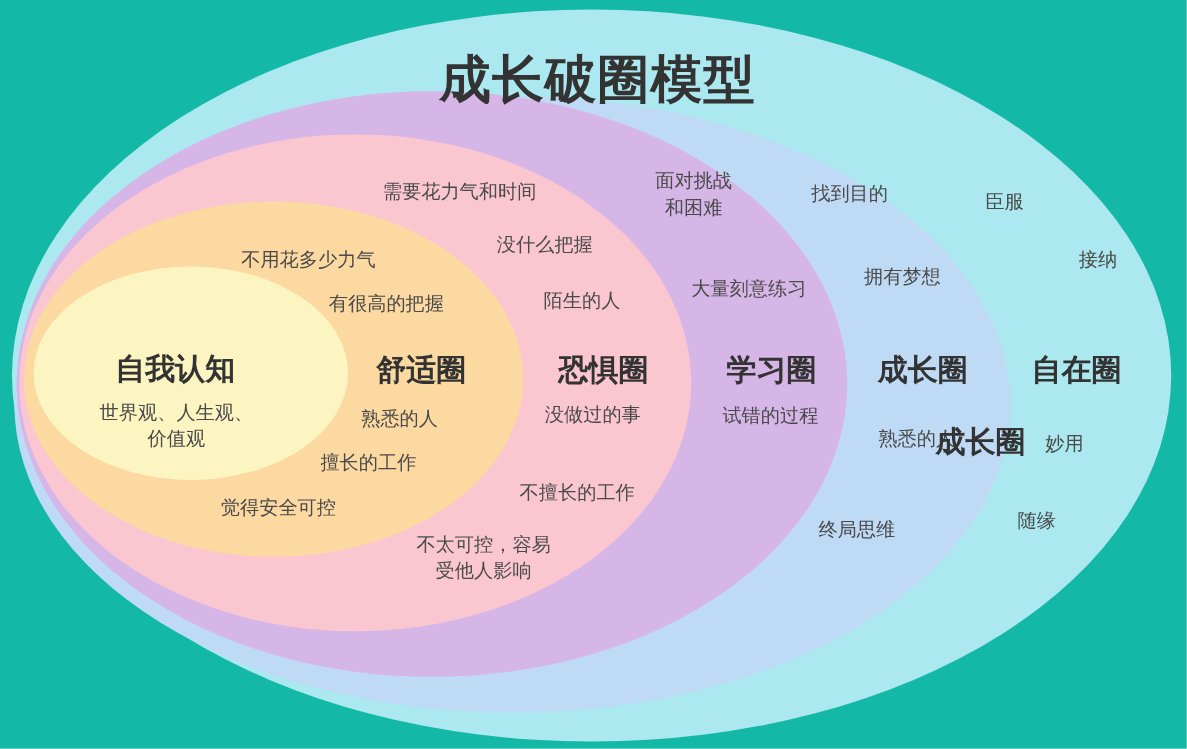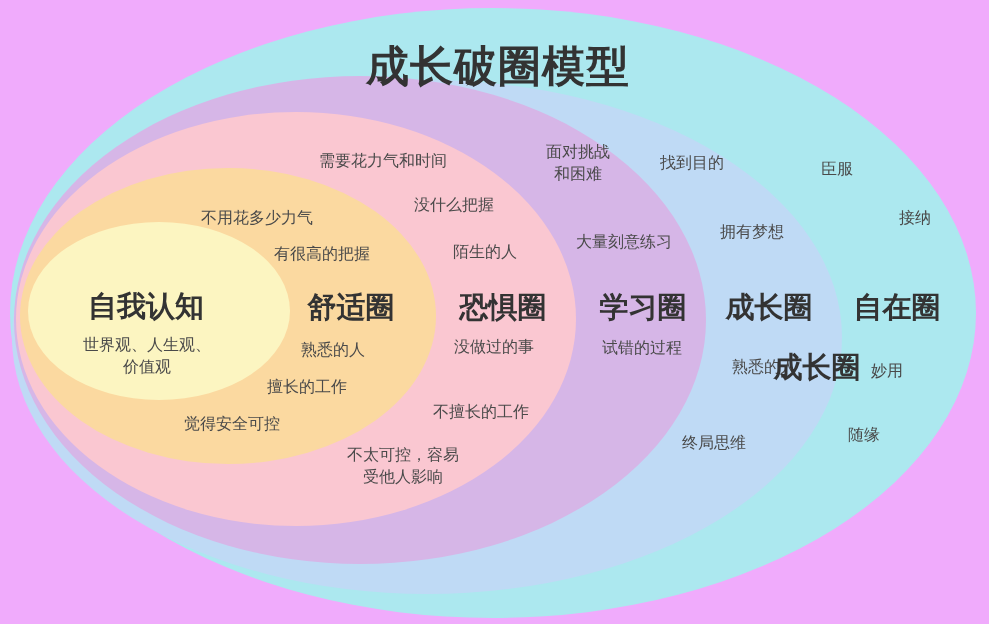--- a/index.html
+++ b/index.html
@@ -1,21 +1,21 @@
 <!DOCTYPE html>
 <html><head>
 <meta charset="utf-8">
 <style>
   html,body{margin:0;padding:0;background:#F0F0F0;}
   body{font-family:"Liberation Sans","DejaVu Sans",sans-serif;}
-  .stage{position:relative;width:989px;height:624px;overflow:hidden;background:#f0abfc;}
+  .stage{position:relative;width:989px;height:624px;overflow:hidden;background:#14b8a6;}
   .ring{position:absolute;border-radius:50%;}
   .title{position:absolute;transform:translate(-50%,-50%);font-size:43px;font-weight:800;
          color:#333;margin:0;white-space:nowrap;z-index:9;letter-spacing:1px;}
-  .zone-label{position:absolute;transform:translate(-50%,-50%);font-size:29px;font-weight:800;
+  .zone-label{position:absolute;transform:translate(-50%,-50%);font-size:25px;font-weight:800;
               color:#333;white-space:nowrap;z-index:10;}
   .note{position:absolute;transform:translate(-50%,-50%);font-size:16px;color:#4a4a4a;
         white-space:pre-line;text-align:center;line-height:22px;z-index:10;}
 </style>
 </head>
 <body>
 
 <div class="stage">
 
   <div class="ring" style="left: 10px; top: 8px; width: 966px; height: 610px; z-index: 1; background-color: rgb(172, 232, 239);"></div>
@@ -49,21 +49,21 @@
   <div class="note" style="left:494px;top:347px">没做过的事</div>
   <div class="note" style="left:481px;top:412px">不擅长的工作</div>
   <div class="note" style="left:578px;top:163px">面对挑战
 和困难</div>
 
   <div class="note" style="left:403px;top:466px">不太可控，容易
 受他人影响</div>
   <div class="note" style="left:624px;top:242px">大量刻意练习</div>
   <div class="note" style="left:642px;top:348px">试错的过程</div>
 
-  <div class="note" style="left:692px;top:163px">找到目的</div>
+  <div class="note" style="left:708px;top:163px">找到目的</div>
   <div class="note" style="left:752px;top:232px">拥有梦想</div>
   <div class="note" style="left:764px;top:367px">熟悉的人</div>
   <div class="note" style="left:714px;top:443px">终局思维</div>
   <div class="zone-label" style="left:817px;top:368px;z-index:11">成长圈</div>
 
   <div class="note" style="left:837px;top:169px">臣服</div>
   <div class="note" style="left:915px;top:218px">接纳</div>
   <div class="note" style="left:887px;top:371px">妙用</div>
   <div class="note" style="left:864px;top:435px">随缘</div>
 

